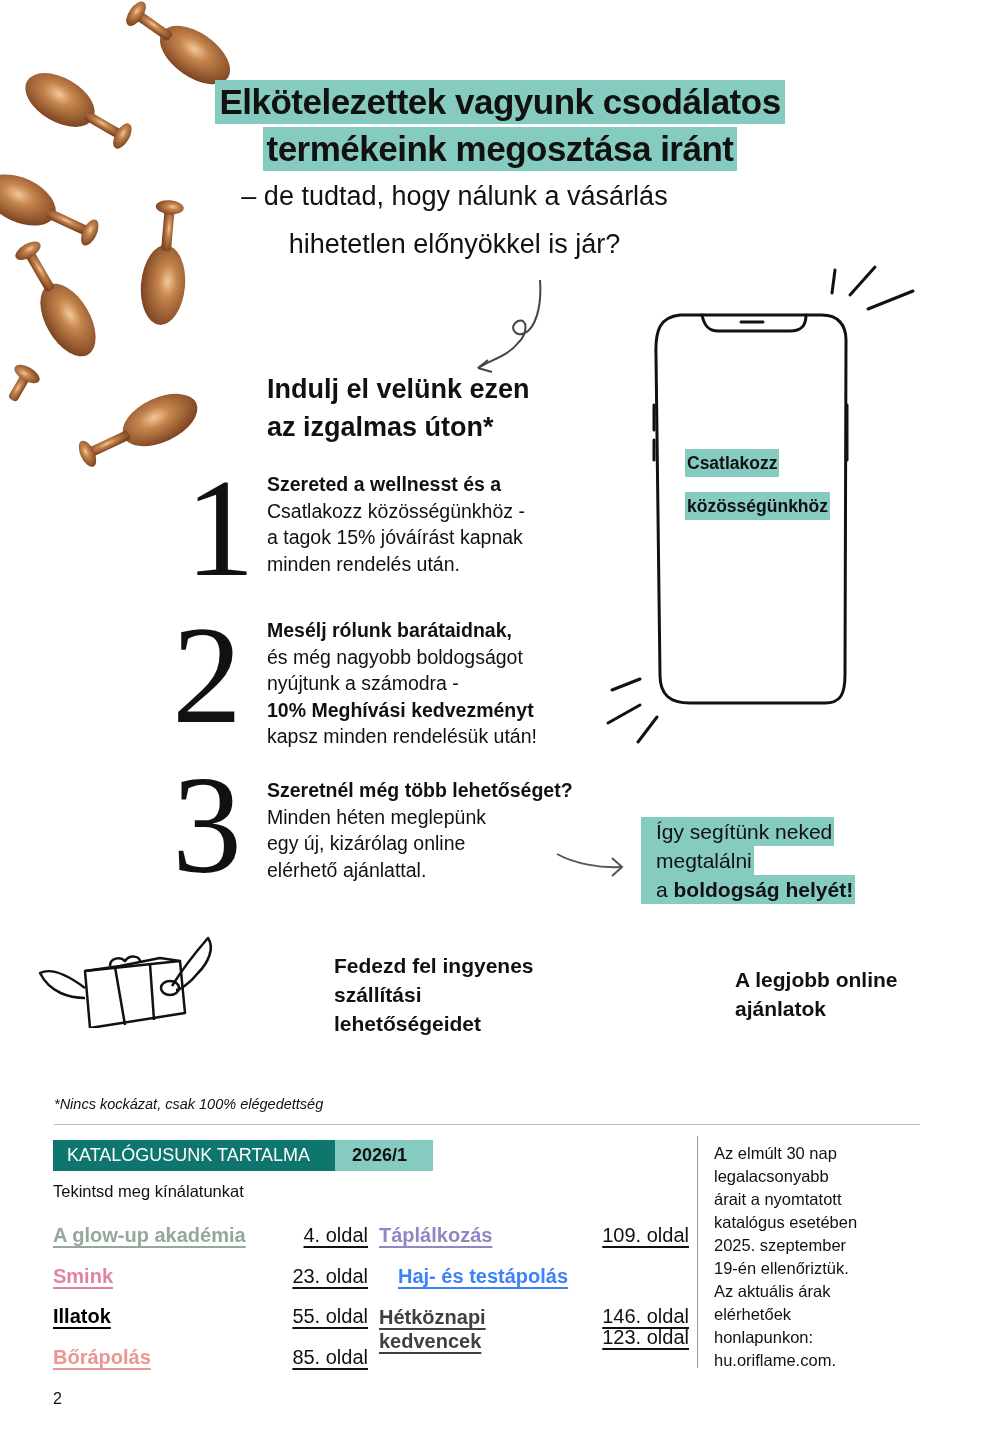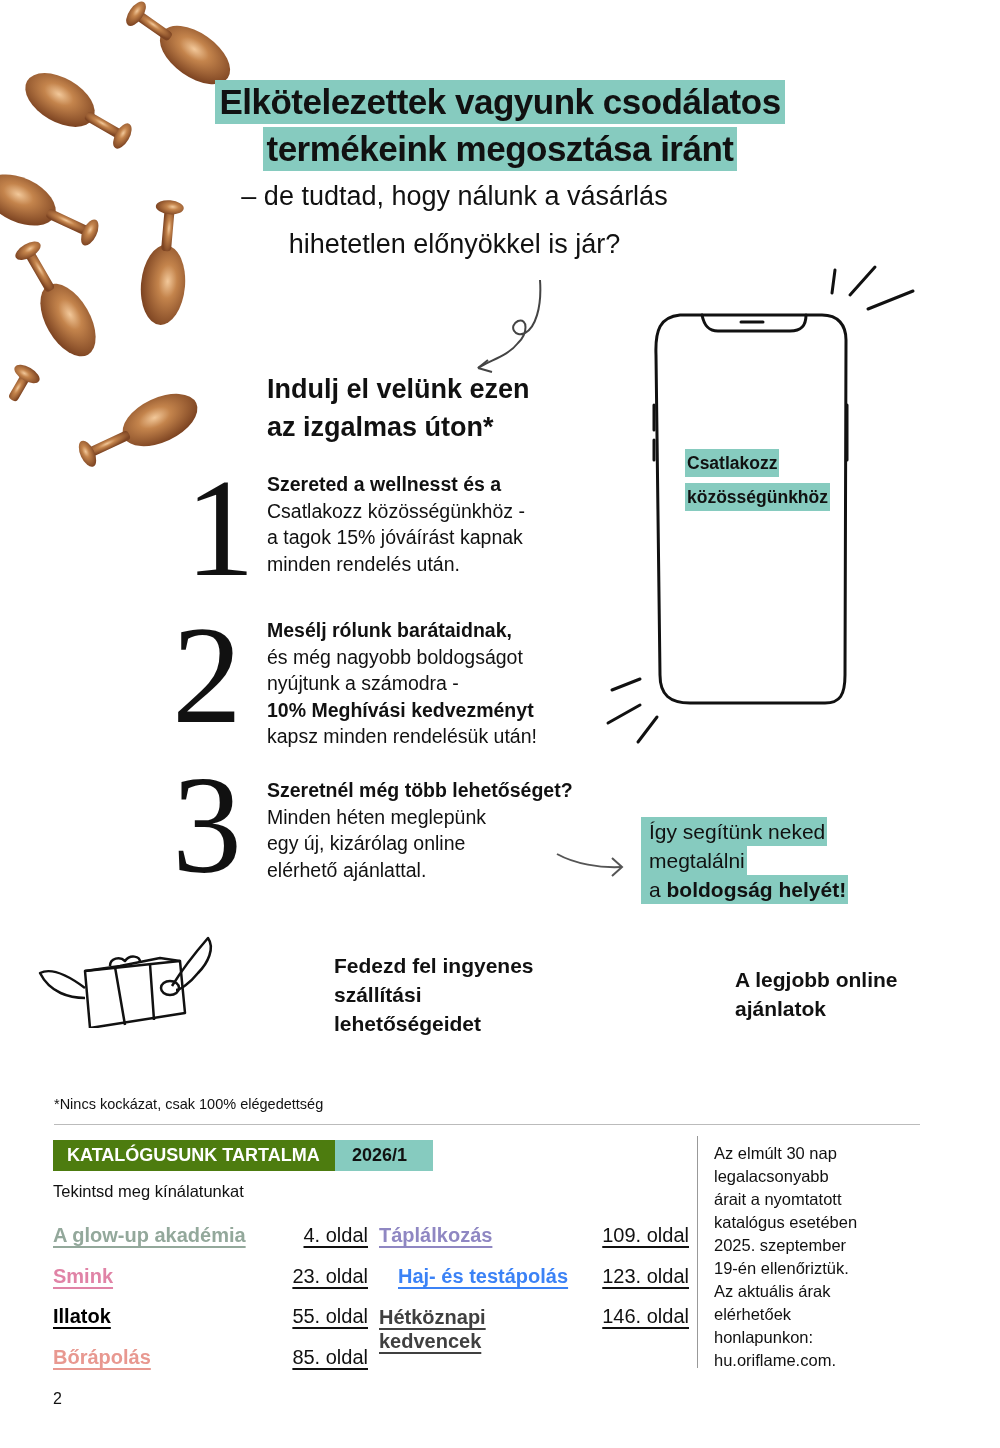--- a/index.html
+++ b/index.html
@@ -11,27 +11,27 @@
   .title-line { font-weight: 700; font-size: 35px; letter-spacing: -0.5px; line-height: 44px; padding: 0 4px; display: inline-block; }
   .title { left: 0; width: 1000px; text-align: center; }
   .subtitle { font-size: 27px; font-weight: 400; text-align: center; width: 909px; left: 0; }
   .journey { left: 267px; top: 370px; font-size: 27px; font-weight: 700; line-height: 38px; }
   .bignum { font-family: "Liberation Serif", "DejaVu Serif", serif; font-size: 140px; font-weight: 400; line-height: 1; }
   .step { left: 267px; font-size: 19.5px; line-height: 26.5px; }
   .step b { font-weight: 700; }
   .phone-label { left: 685px; top: 449px; font-size: 17.5px; font-weight: 700; line-height: 28px; }
   .phone-label span { display: inline-block; padding: 0 2px; }
   .callout { left: 641px; top: 817px; font-size: 21px; line-height: 29px; }
-  .callout span { display: inline-block; padding: 0 2px 0 8px; }
+  .callout span { display: inline-block; padding: 0 2px 0 15px; }
   .feature { font-size: 21px; font-weight: 700; line-height: 29px; }
-  .footnote { left: 54px; top: 1096px; font-size: 14.5px; }
+  .footnote { left: 54px; top: 1096px; font-size: 14.5px; font-style: italic; }
   .rule { left: 54px; top: 1124px; width: 866px; height: 1px; background: #bbb; }
   .vrule { left: 697px; top: 1136px; width: 1px; height: 232px; background: #999; }
   .cat-head { left: 53px; top: 1140px; height: 31px; display: flex; }
-  .cat-head .k { background: #4d7c0f; color: #fff; font-weight: 700; font-size: 18px; line-height: 31px; padding: 0 14px; width: 282px; }
+  .cat-head .k { background: #0f766e; color: #fff; font-weight: 400; font-size: 18px; line-height: 31px; padding: 0 14px; width: 282px; }
   .cat-head .y { background: #86cbbf; color: #111; font-weight: 700; font-size: 18px; line-height: 31px; padding: 0 17px; width: 98px; }
   .tekintsd { left: 53px; top: 1182px; font-size: 16.5px; }
   .toc-link { font-size: 20px; font-weight: 700; text-decoration: underline; text-underline-offset: 4px; cursor: pointer; }
   .toc-page { font-size: 20px; text-decoration: underline; text-underline-offset: 4px; color: #111; text-align: right; cursor: pointer; }
   .note { left: 714px; top: 1142px; font-size: 16.5px; line-height: 23px; width: 200px; }
   .pagenum { left: 53px; top: 1390px; font-size: 16px; }
 </style>
 </head>
 <body>
 
@@ -130,21 +130,21 @@
     <path d="M102 60 C104 70 108 76 118 76 L190 76 C202 76 206 70 206 60"></path>
     <path d="M141 67 L163 67"></path>
     <path d="M54 150 L54 175 M54 185 L54 205"></path>
     <path d="M247 150 L247 205"></path>
     <path d="M232 38 L235 15 M250 40 L275 12 M268 54 L313 36"></path>
     <path d="M12 435 L40 424 M8 468 L40 450 M38 487 L57 462"></path>
   </g>
 </svg>
 <div class="abs phone-label">
   <div><span class="hl">Csatlakozz</span></div>
-  <div style="margin-top:6px;"><span class="hl">közösségünkhöz</span></div>
+  <div style="margin-top:15px;"><span class="hl">közösségünkhöz</span></div>
 </div>
 
 <svg class="abs" style="left:555px;top:848px;" width="75" height="35" viewBox="0 0 75 35">
   <path d="M2 6 C20 16 45 20 66 19" fill="none" stroke="#555" stroke-width="2"></path>
   <path d="M57 10 L67 19 L57 28" fill="none" stroke="#555" stroke-width="2"></path>
 </svg>
 
 <div class="abs callout">
   <div><span class="hl">Így segítünk neked</span></div>
   <div><span class="hl">megtalálni</span></div>
@@ -187,21 +187,21 @@
 <a class="abs toc-link" style="left:53px;top:1265px;color:#e083a6;">Smink</a>
 <a class="abs toc-page" style="left:270px;top:1265px;width:98px;">23. oldal</a>
 <a class="abs toc-link" style="left:53px;top:1305px;color:#000000;">Illatok</a>
 <a class="abs toc-page" style="left:270px;top:1305px;width:98px;">55. oldal</a>
 <a class="abs toc-link" style="left:53px;top:1346px;color:#e89890;">Bőrápolás</a>
 <a class="abs toc-page" style="left:270px;top:1346px;width:98px;">85. oldal</a>
 
 <a class="abs toc-link" style="left:379px;top:1224px;color:#8f87c2;">Táplálkozás</a>
 <a class="abs toc-page" style="left:580px;top:1224px;width:109px;">109. oldal</a>
 <a class="abs toc-link" style="left:398px;top:1265px;color:#3b82f6;">Haj- és testápolás</a>
-<a class="abs toc-page" style="left:580px;top:1265px;width:109px;">123. oldal</a>
+<a class="abs toc-page" style="left:580px;top:1326px;width:109px;">123. oldal</a>
 <a class="abs toc-link" style="left:379px;top:1305px;color:#404040;line-height:24px;">
   <span style="display:block;">Hétköznapi</span>
   <span style="display:block;">kedvencek</span>
 </a>
 <a class="abs toc-page" style="left:580px;top:1305px;width:109px;">146. oldal</a>
 
 <div class="abs vrule"></div>
 
 <div class="abs note">
   <div>Az elmúlt 30 nap</div>

